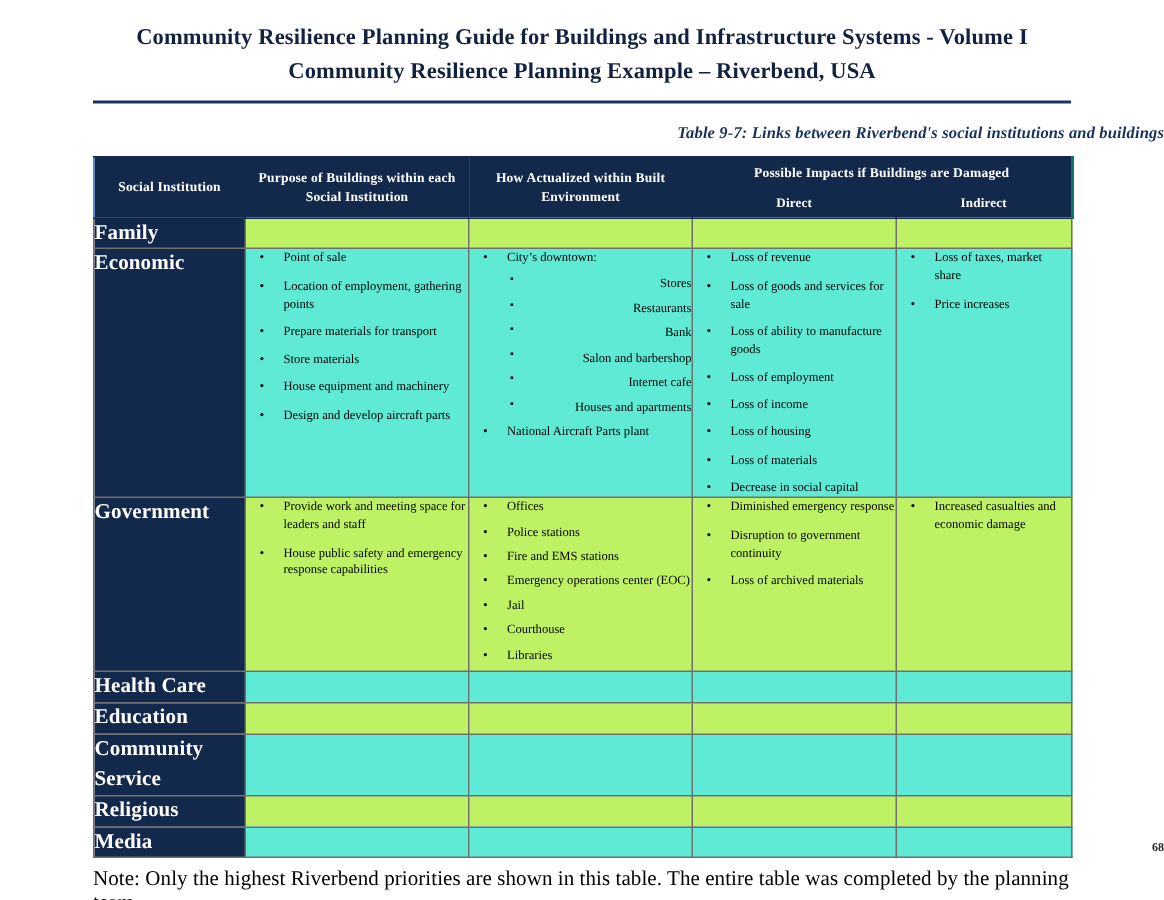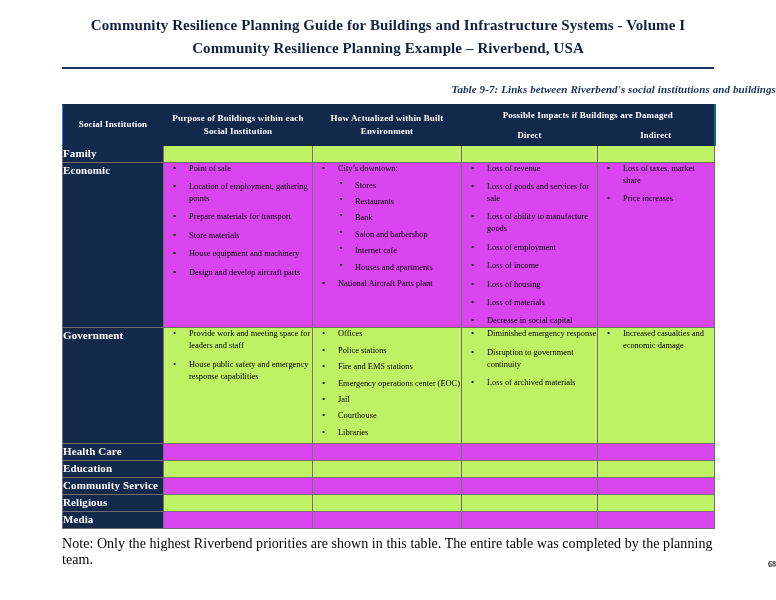--- a/index.html
+++ b/index.html
@@ -92,29 +92,29 @@
   table.matrix th.outer-right { border-right: 2px solid #0f766e; }
   .th-divider { border-left: 1px solid #ffffff !important; }
   .th-top-divider { border-top: 1px solid #ffffff !important; }
 
   
   td.inst {
     background: #13294b;
     color: #ffffff;
     font-family: "Liberation Serif", serif;
     font-weight: bold;
-    font-size: 11px;
+    font-size: 14px;
     padding: 4px 0 4px 7px;
     vertical-align: top;
     letter-spacing: .1px;
     border-color: #13294b;
     border-left-color: #6f6f6f;
   }
   tr.shaded td.body { background: #bef264; }
-  tr.plain  td.body { background: #d946ef; }
+  tr.plain  td.body { background: #5eead4; }
 
   td.body {
     padding: 5px 6px 6px 4px;
   }
 
   
   ul.lvl1 {
     list-style: none;
     margin: 0;
     padding: 0;
@@ -132,20 +132,21 @@
     top: -1px;
     font-size: 9px;
     line-height: 1.42;
   }
   ul.lvl1 > li.tight { margin-bottom: 4.5px; }
 
   ul.lvl2 {
     list-style: none;
     margin: 5px 0 0 0;
     padding: 0;
+    text-align: right;
   }
   ul.lvl2 > li {
     position: relative;
     padding-left: 17px;
     margin-bottom: 4.5px;
   }
   ul.lvl2 > li::before {
     content: "\25AA";
     position: absolute;
     left: 2px;

